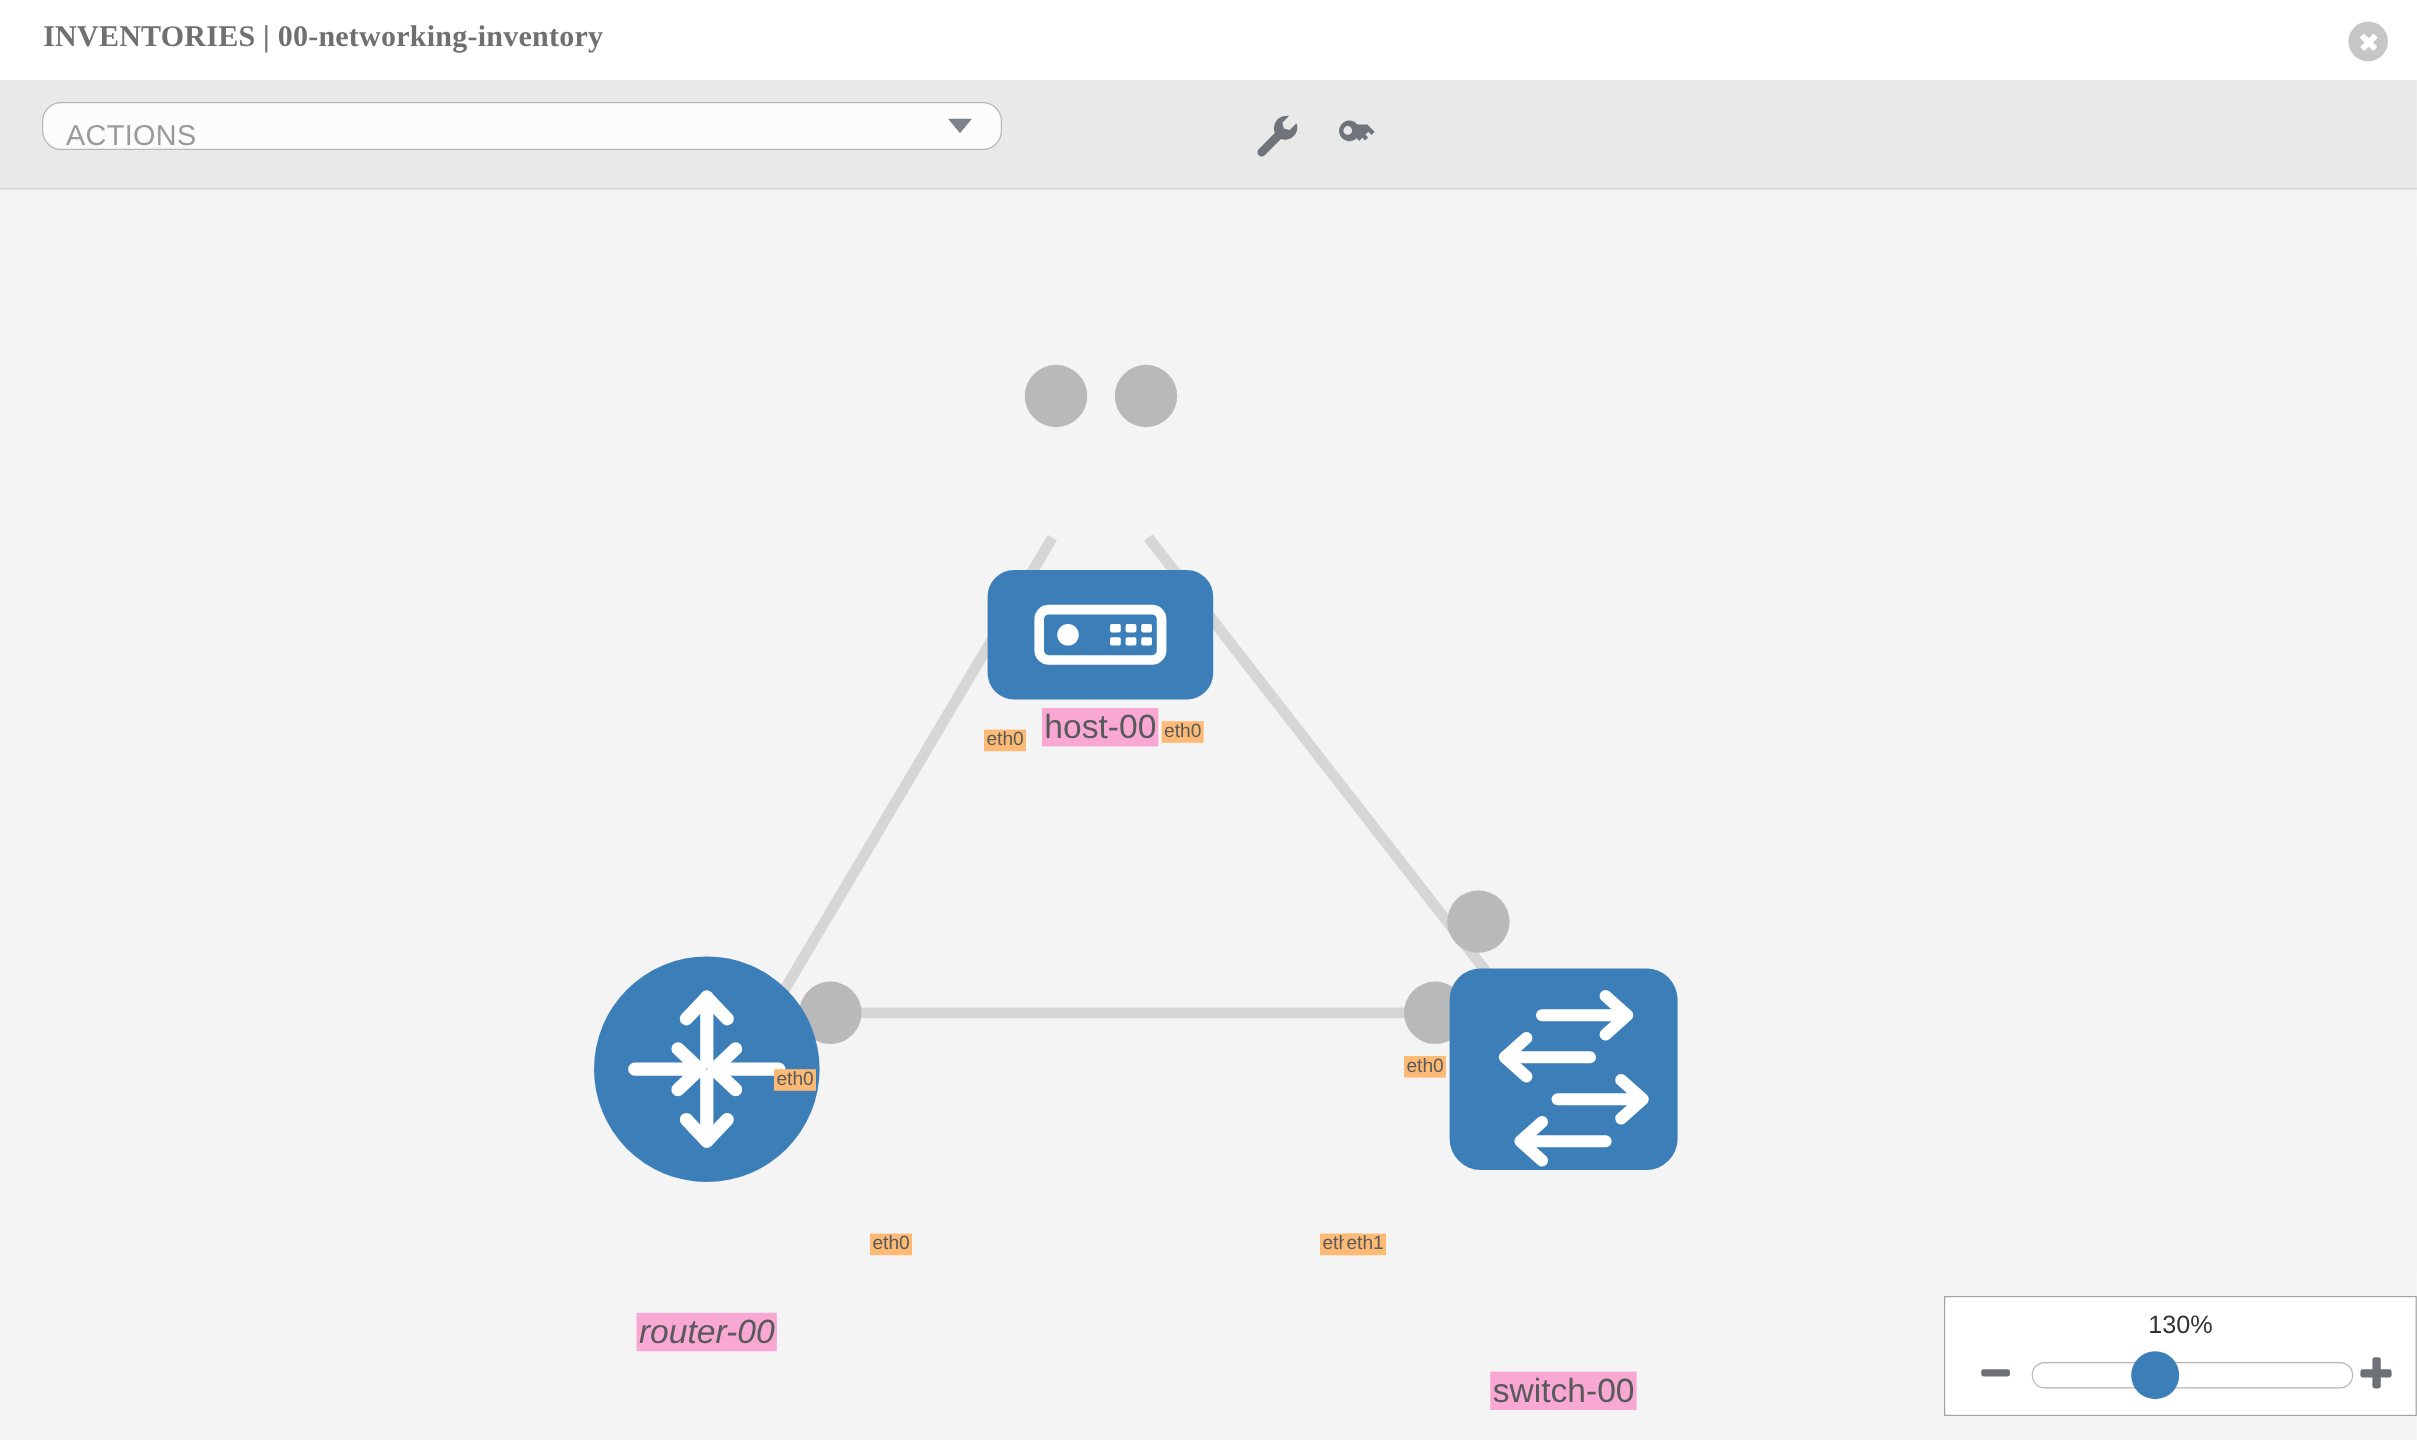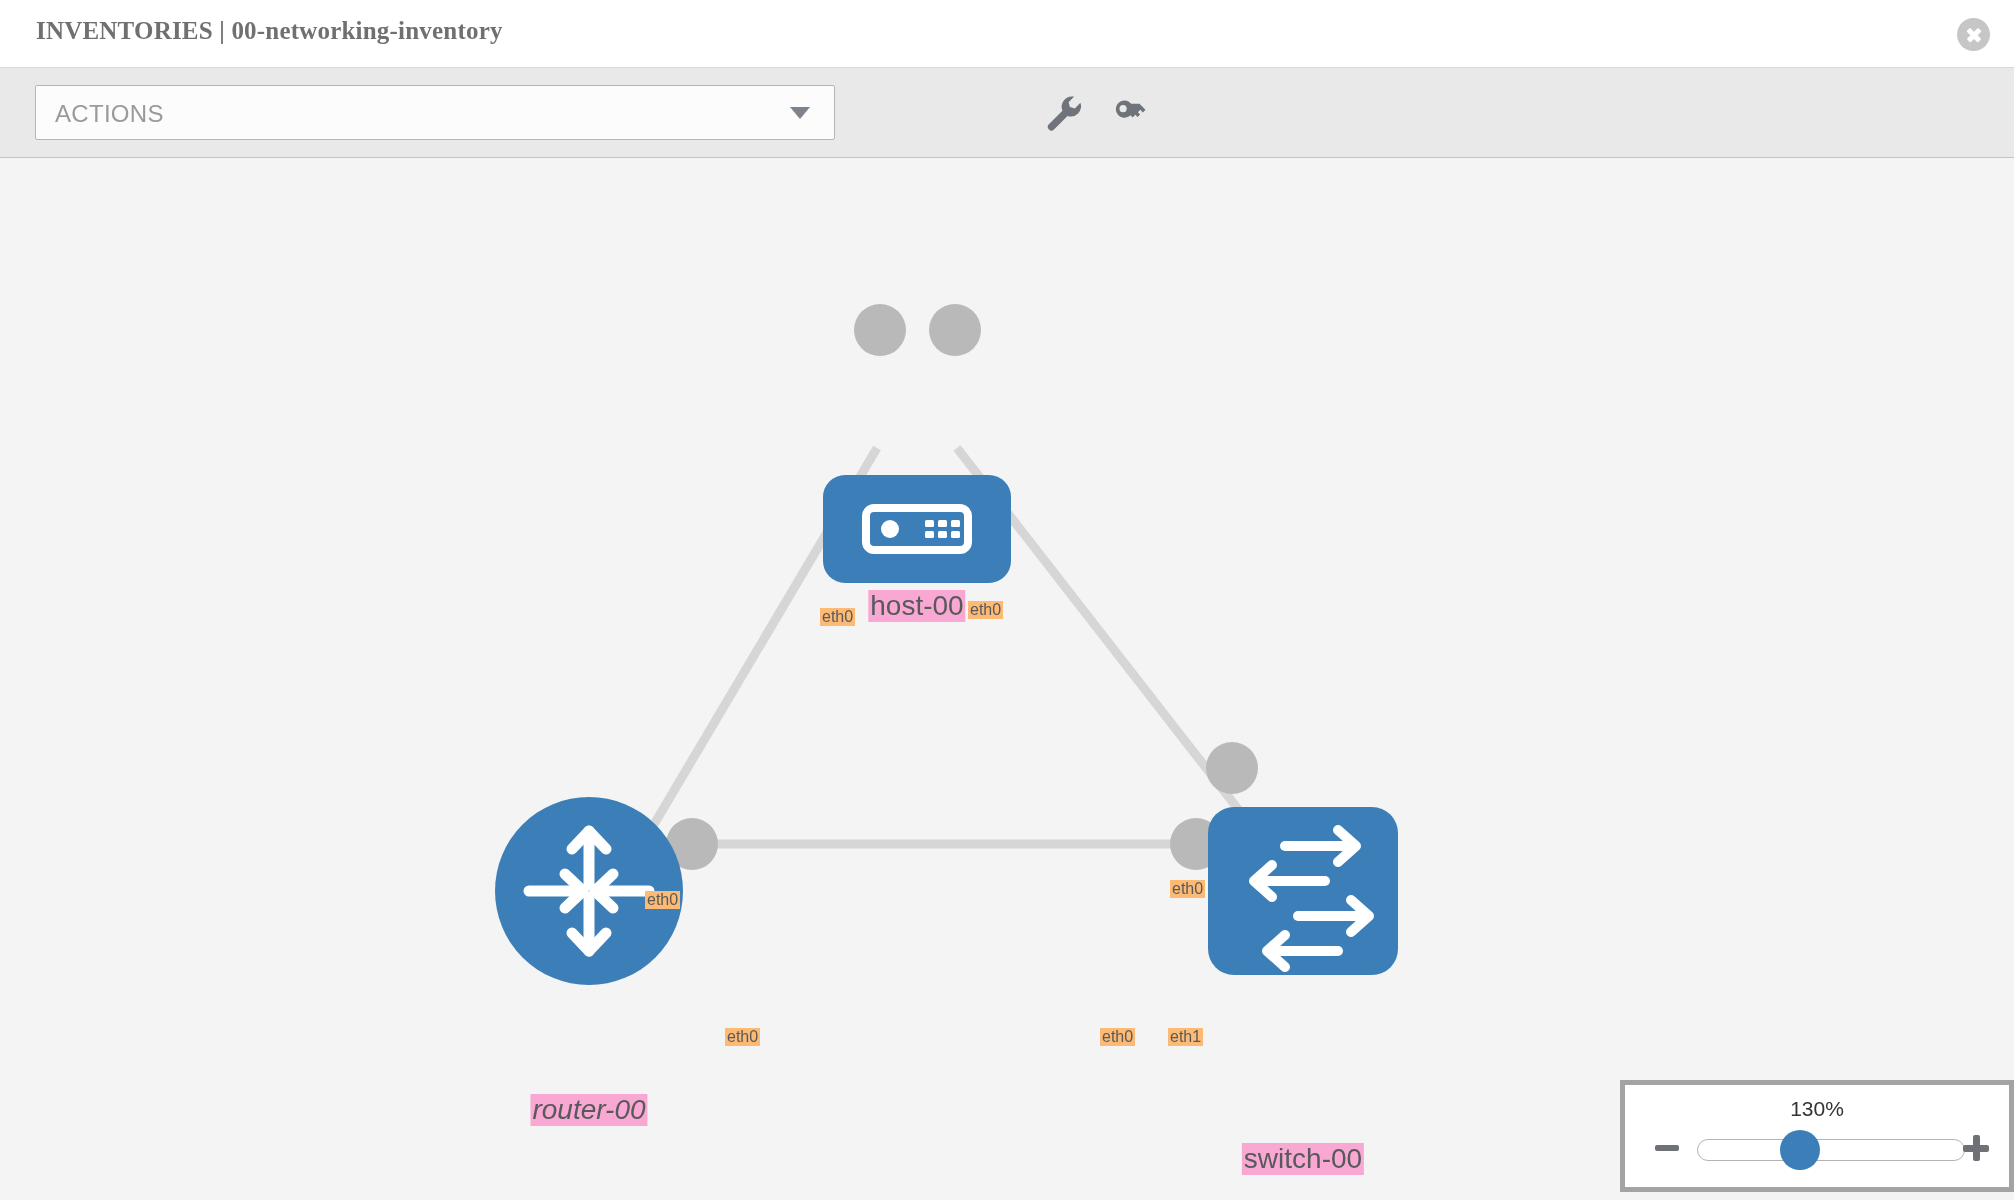--- a/index.html
+++ b/index.html
@@ -69,24 +69,24 @@
     height: 90px;
     background: #e9e9e9;
     border-bottom: 1px solid #c4c4c4;
     box-sizing: border-box;
   }
   .actions-select {
     position: absolute;
     left: 35px;
     top: 17px;
     width: 800px;
-    height: 55px;
+    height: 40px;
     background: #fcfcfc;
     border: 1px solid #b6b6b6;
-    border-radius: 2px;
+    border-radius: 16px;
     box-sizing: border-box;
     cursor: pointer;
   }
   .actions-select .label {
     position: absolute;
     left: 19px;
     top: 14px;
     font-size: 24px;
     color: #9a9a9a;
     letter-spacing: 0.3px;
@@ -168,23 +168,23 @@
     white-space: nowrap;
     padding: 0 2px;
   }
 
   
   .zoom-widget {
     position: absolute;
     left: 1620px;
     top: 1080px;
     width: 394px;
-    height: 112px;
-    background: #ffffff;
-    border: 5px solid #a3a3a3;
+    height: 100px;
+    background: #ffffff;
+    border: 1px solid #a3a3a3;
     box-sizing: border-box;
   }
   .zoom-pct {
     position: absolute;
     top: 12px;
     left: 0;
     width: 100%;
     text-align: center;
     font-size: 21px;
     color: #333333;
@@ -343,21 +343,21 @@
   <div class="node-label" style="left:917px; top:432px;">host-00</div>
   <div class="node-label" style="left:589px; top:936px;font-style:italic;">router-00</div>
   <div class="node-label" style="left:1303px; top:985px;">switch-00</div>
 
   <div class="edge-label" style="left:820px; top:450px;">eth0</div>
   <div class="edge-label" style="left:968px; top:443px;">eth0</div>
   <div class="edge-label" style="left:645px; top:733px;">eth0</div>
   <div class="edge-label" style="left:1170px; top:722px;">eth0</div>
   <div class="edge-label" style="left:725px; top:870px;">eth0</div>
   <div class="edge-label" style="left:1100px; top:870px;">eth0</div>
-  <div class="edge-label" style="left:1168px; top:870px;text-align:center;">eth1</div>
+  <div class="edge-label" style="left:1120px; top:870px;text-align:center;">eth1</div>
 
 </div>
 
 <div class="zoom-widget">
   <div class="zoom-pct">130%</div>
   <div class="zoom-minus"></div>
   <div class="zoom-track"></div>
   <div class="zoom-thumb"></div>
   <div class="zoom-plus"></div>
 </div>

